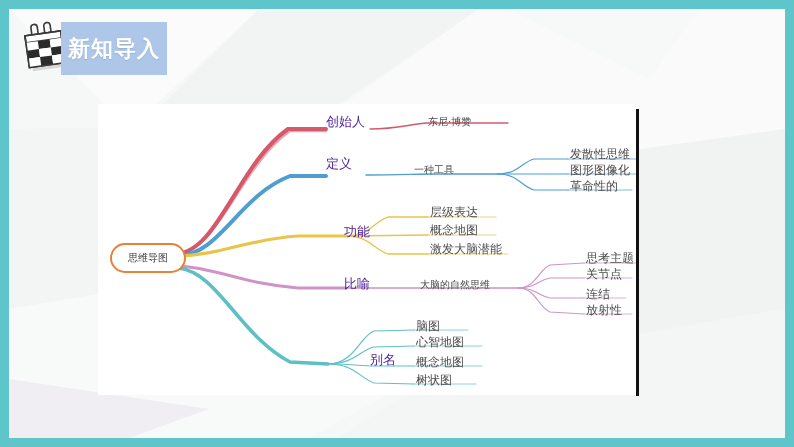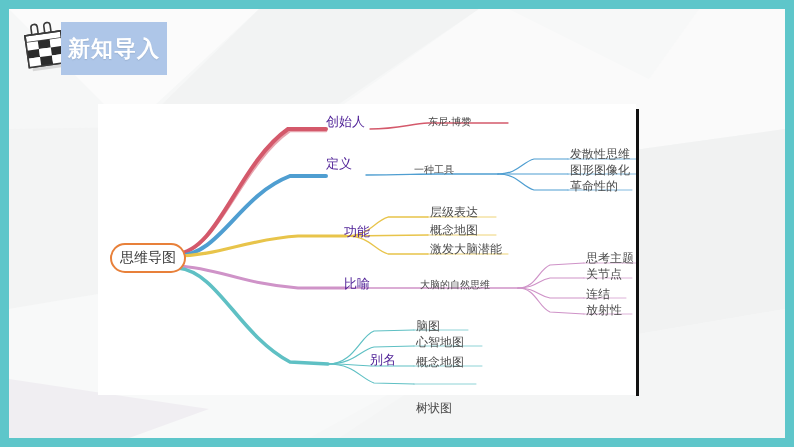--- a/index.html
+++ b/index.html
@@ -60,21 +60,21 @@
     transform:translateY(-50%);
   }
   .lvl1{font-size:13px;color:#4c1d95;}
   .lvl2{font-size:10px;color:#4a4a4a;}
   .lvl3{font-size:12px;color:#4a4a4a;}
   .root{
     position:absolute;
     display:flex;align-items:center;justify-content:center;
     border:2px solid #e8803a;border-radius:22px;
     background:#ffffff;
-    font-size:14px;color:#3a3a3a;
+    font-size:10px;color:#3a3a3a;
     font-family:"DejaVu Sans","Liberation Sans",sans-serif;
     white-space:nowrap;
   }
 </style>
 </head>
 <body>
 
 <div class="slide">
   <div class="canvas">
 
@@ -200,17 +200,17 @@
       <div class="node lvl2" style="left:322px;top:181px;">大脑的自然思维</div>
       <div class="node lvl3" style="left:488px;top:154px;">思考主题</div>
       <div class="node lvl3" style="left:488px;top:170px;">关节点</div>
       <div class="node lvl3" style="left:488px;top:190px;">连结</div>
       <div class="node lvl3" style="left:488px;top:206px;">放射性</div>
 
       <div class="node lvl1" style="left:228px;top:256px;margin-left:44px;">别名</div>
       <div class="node lvl3" style="left:318px;top:222px;">脑图</div>
       <div class="node lvl3" style="left:318px;top:238px;">心智地图</div>
       <div class="node lvl3" style="left:318px;top:258px;">概念地图</div>
-      <div class="node lvl3" style="left:318px;top:276px;margin-top:28px;">树状图</div>
+      <div class="node lvl3" style="left:318px;top:276px;">树状图</div>
 
     </div>
   </div>
 </div>
 
 </body></html>

